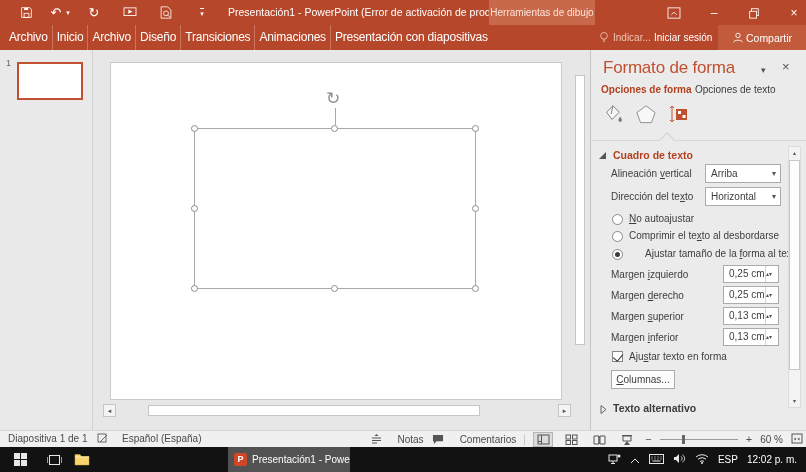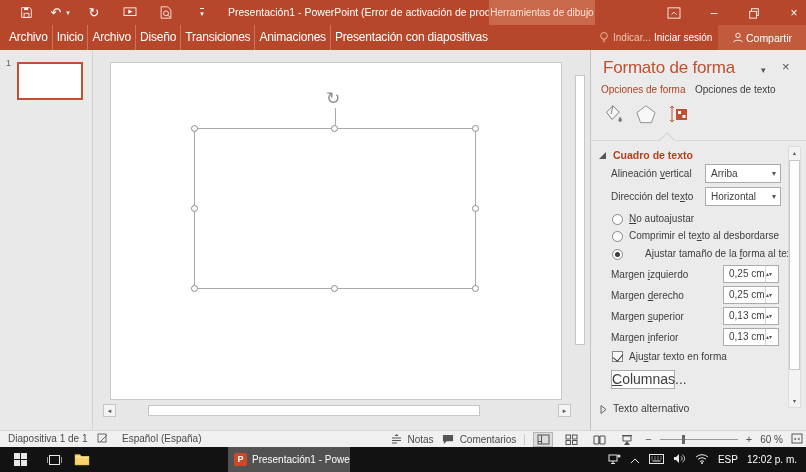--- a/index.html
+++ b/index.html
@@ -41,53 +41,53 @@
 .strack{position:relative;flex:1;height:13px}
 .sthumb{position:absolute;left:32px;top:1px;width:332px;height:11px;background:#fff;border:1px solid #C6C6C6}
 #vscroll{position:absolute;left:575px;top:58px;width:11px;height:340px}
 .vthumb{position:absolute;left:0;top:17px;width:10px;height:270px;background:#fff;border:1px solid #C6C6C6}
 
 #panel{position:absolute;left:590px;top:50px;width:216px;height:380px;background:var(--panel_bg,#EBEBEB);border-left:1px solid #C4C4C4}
 #p-title{position:absolute;left:12px;top:8px;font-size:17px;color:var(--accent,#C0502F);letter-spacing:-.2px;white-space:nowrap}
 #p-caret{position:absolute;left:170px;top:15px;font-size:9px;color:#555}
 #p-close{position:absolute;left:191px;top:9px;font-size:13px;color:#555}
 .p-tab{position:absolute;top:34px;font-size:10px;white-space:nowrap}
-#p-tab-shape{left:10px;font-weight:normal;color:var(--section,#B3401F)}
+#p-tab-shape{left:10px;font-weight:bold;color:var(--section,#B3401F)}
 #p-tab-text{left:104px;color:#3c3c3c}
 .p-ico{position:absolute;top:52px;width:26px;height:24px;display:flex;align-items:center;justify-content:center}
 #p-sep{position:absolute;left:0;top:90px;width:216px;height:1px;background:#D8D8D8}
 .notch-o{position:absolute;left:68px;top:82px;width:0;height:0;border-left:8px solid transparent;border-right:8px solid transparent;border-bottom:8px solid #D8D8D8}
 .notch-i{position:absolute;left:69px;top:84px;width:0;height:0;border-left:7px solid transparent;border-right:7px solid transparent;border-bottom:7px solid var(--panel_bg,#EBEBEB)}
 .exp-marker{position:absolute;left:8px;top:102px;width:0;height:0;border-left:7px solid transparent;border-bottom:7px solid #555}
 #p-sec1{position:absolute;left:22px;top:99px;font-size:10.5px;font-weight:bold;color:var(--section,#B3401F)}
 .flabel{position:absolute;left:20px;font-size:10px;color:#3e3e3e;white-space:nowrap}
 .dropdown{position:absolute;left:114px;width:76px;height:19px;background:#fff;border:1px solid #ABABAB}
 .dd-val{position:absolute;left:5px;top:0;line-height:17px;font-size:10px;color:#3e3e3e}
 .dd-caret{position:absolute;right:4px;top:4px;font-size:8px;color:#555}
 .radio{position:absolute;left:21px;width:11px;height:11px;border:1px solid #878787;border-radius:50%;background:#fff}
 .radio.sel::after{content:"";position:absolute;left:2px;top:2px;width:5px;height:5px;border-radius:50%;background:#3e3e3e}
 .spinner{position:absolute;left:132px;width:56px;height:18px;background:#fff;border:1px solid #ABABAB}
 .sp-val{position:absolute;left:5px;top:0;line-height:16px;font-size:10px;color:#3e3e3e}
 .sp-btns{position:absolute;right:0;top:0;width:13px;height:16px;border-left:1px solid #D6D6D6}
 .sp-up,.sp-dn{height:8px;font-size:6px;line-height:8px;text-align:center;color:#555}
 .checkbox{position:absolute;left:21px;top:301px;width:11px;height:11px;border:1px solid #878787;background:#fff}
 .checkbox.checked::after{content:"";position:absolute;left:2px;top:0px;width:5px;height:8px;border-right:1.5px solid #3e3e3e;border-bottom:1.5px solid #3e3e3e;transform:rotate(40deg)}
-#p-colbtn{position:absolute;left:20px;top:320px;width:64px;height:19px;background:#FCFCFC;border:1px solid #ABABAB;text-align:center;line-height:17px;font-size:14px;color:#3e3e3e}
-#p-sec2{position:absolute;left:22px;top:352px;font-size:10.5px;font-weight:normal;color:#3c3c3c}
+#p-colbtn{position:absolute;left:20px;top:320px;width:64px;height:19px;background:#FCFCFC;border:1px solid #ABABAB;text-align:center;line-height:17px;font-size:10px;color:#3e3e3e}
+#p-sec2{position:absolute;left:22px;top:352px;font-size:10.5px;font-weight:bold;color:#3c3c3c}
 #p-sec2-marker{position:absolute;left:9px;top:354px}
 #p-scroll{position:absolute;left:197px;top:96px;width:13px;height:262px;background:#F3F3F3;border:1px solid #DCDCDC}
 .ps-btn{position:absolute;left:0;width:11px;height:12px;font-size:6px;line-height:12px;text-align:center;color:#555}
 .ps-thumb{position:absolute;left:0;top:13px;width:11px;height:210px;background:#FDFDFD;border:1px solid #C8C8C8}
 
 #status{position:absolute;left:0;top:430px;width:806px;height:17px;background:var(--status_bg,#F0F0F0);border-top:1px solid #D6D6D6;font-size:10px;color:#4a4a4a}
 #st-slide{position:absolute;left:8px;top:2px}
 #st-lang{position:absolute;left:122px;top:2px}
 #st-acc{position:absolute;left:97px;top:2px}
 #st-right{position:absolute;right:3px;top:0;height:16px;display:flex;align-items:center;gap:8px}
-.st-item{display:flex;align-items:flex-start;gap:6px}
+.st-item{display:flex;align-items:flex-start;gap:16px}
 .st-vsep{width:1px;height:11px;background:#C9C9C9}
 .viewbtn{width:20px;height:15px;display:flex;align-items:center;justify-content:center}
 .viewbtn.sel{background:#DCDCDC;border:1px solid #B5B5B5}
 #zoom-slider{position:relative;width:78px;height:11px}
 #zoom-track{position:absolute;left:0;top:5px;width:78px;height:1px;background:#9a9a9a}
 #zoom-thumb{position:absolute;left:22px;top:1px;width:3px;height:9px;background:#666}
 .zoom-pm{font-size:11px;color:#555}
 
 #taskbar{position:absolute;left:0;top:447px;width:806px;height:25px;background:#121212;color:#eee}
 .tk-ico{position:absolute;top:0;width:24px;height:25px;display:flex;align-items:center;justify-content:center}

